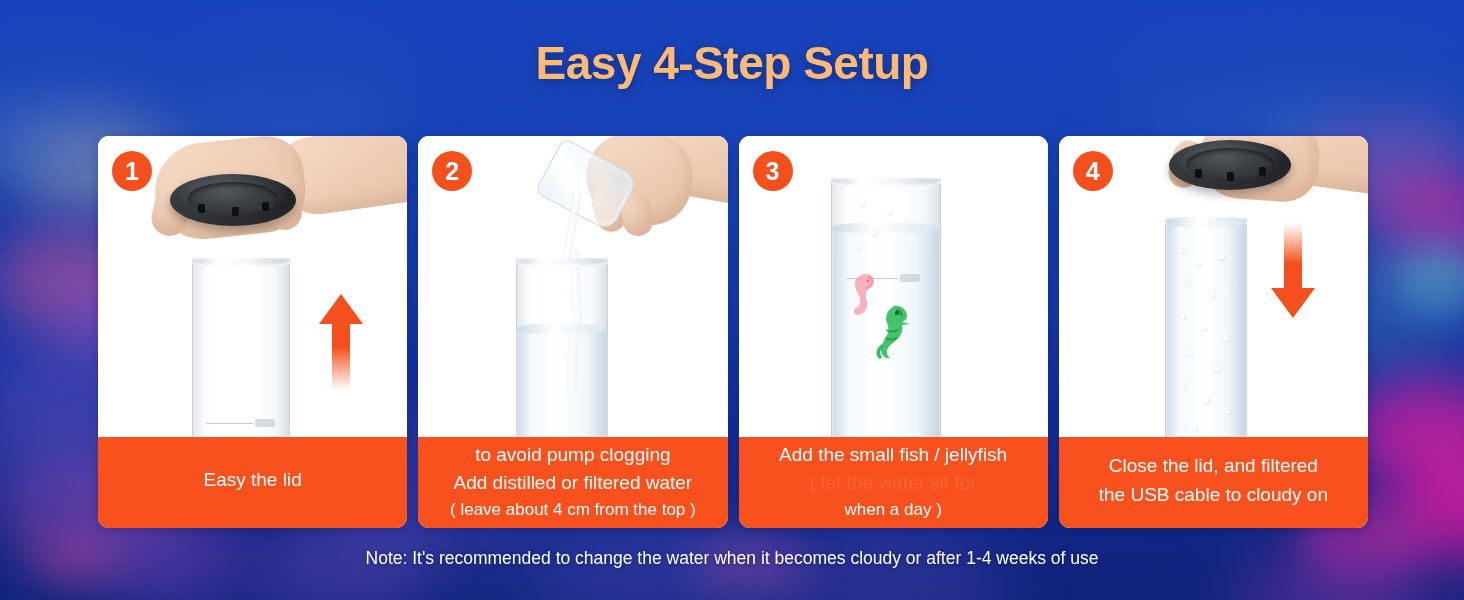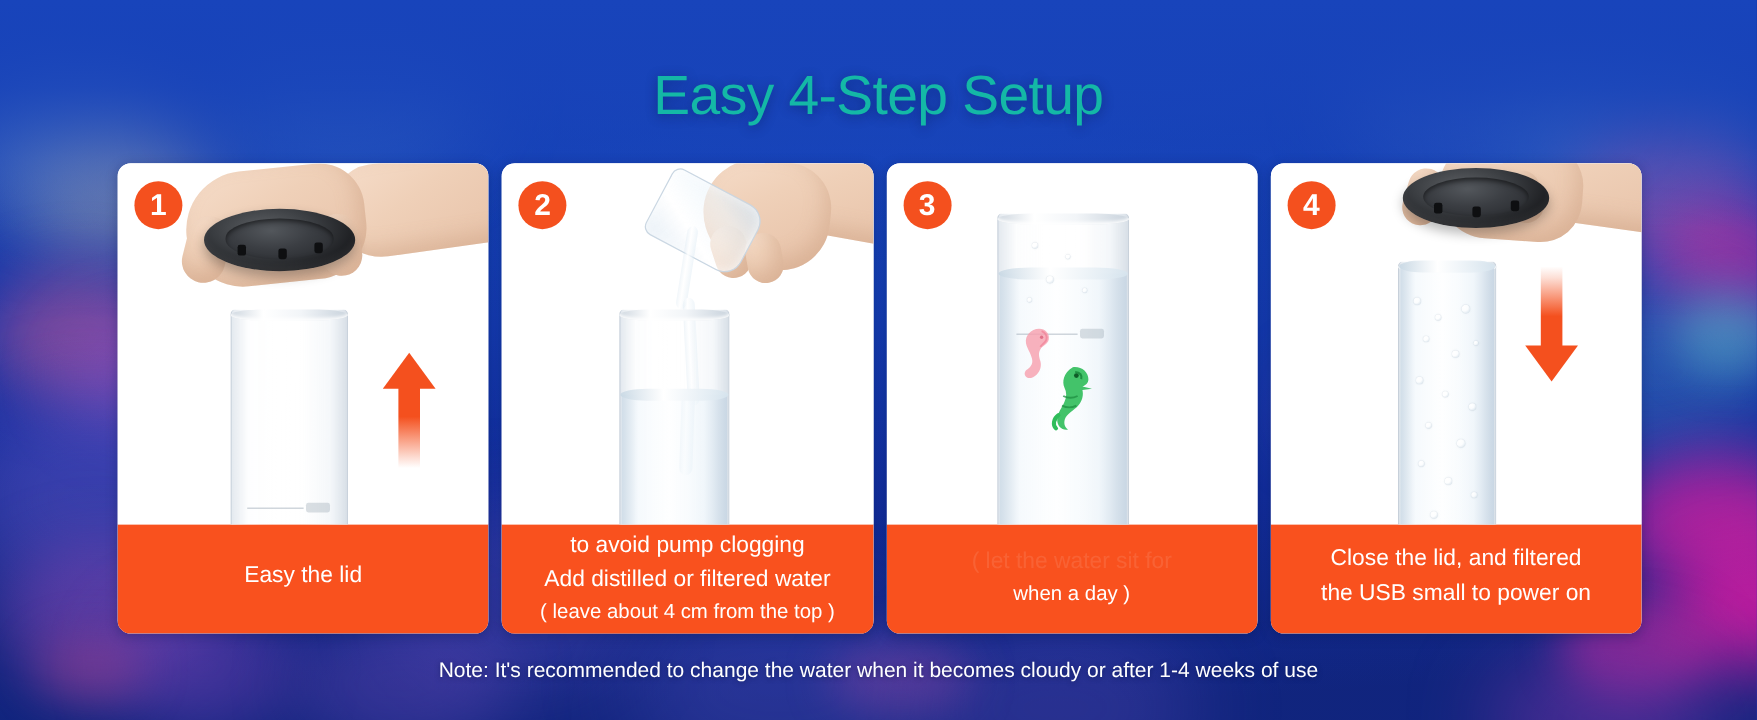--- a/index.html
+++ b/index.html
@@ -24,25 +24,25 @@
     position:absolute; inset:0;
     background:linear-gradient(180deg, rgba(16,45,150,.55) 0%, rgba(14,38,140,.12) 22%, rgba(14,38,140,0) 45%, rgba(14,34,120,.18) 100%);
   }
   #bg .topfade {
     position:absolute; left:0; right:0; top:0; height:190px;
     background:linear-gradient(180deg, #1844bb 0%, rgba(24,68,187,.82) 38%, rgba(24,68,187,0) 100%);
   }
 
   
   .title {
-    position:absolute; top:52px; left:0; right:0;
+    position:absolute; top:36px; left:0; right:0;
     text-align:center;
-    color:#14b8a6;
+    color:#fdba74;
     font-size:46px;
-    font-weight:normal;
+    font-weight:bold;
     letter-spacing:-0.5px;
     text-shadow:0 2px 10px rgba(4,18,70,.45);
     z-index:6;
   }
 
   
   .cards {
     position:absolute;
     top:136px; left:98px;
     width:1270px; height:392px;
@@ -368,20 +368,21 @@
           <path d="M30 6c7-1 13 4 13 10 0 3-2 5-5 6l8 2-8 1c1 4 0 8-2 11-3 5-9 7-12 12-2 4-1 8 2 10-5 1-9-3-9-8 0-6 4-10 6-15 2-4 2-8 0-12-2-5-1-12 7-17z" fill="#2fbd5a" opacity="0.9"></path>
           <path d="M32 10c4 0 6 3 5 6" fill="none" stroke="#1d8f41" stroke-width="1.8"></path>
           <circle cx="33" cy="13" r="2" fill="#0f5c28"></circle>
           <path d="M22 30c4 2 8 2 12 0M21 38c4 2 8 2 12 0" stroke="#1d8f41" stroke-width="1.6" fill="none" opacity="0.75"></path>
           <path d="M18 46c-4 3-5 8-2 11" stroke="#2fbd5a" stroke-width="3.4" fill="none" stroke-linecap="round"></path>
         </svg>
       </div>
     </div>
 
     <div class="caption">
+      <span class="ln">Add the small fish / jellyfish</span>
       <span class="ln faint">( let the water sit for</span>
       <span class="ln small">when a day )</span>
     </div>
   </div>
 
   <div class="card c4">
     <div class="photo">
       <div class="badge">4</div>
 
       <div class="hand" style="left:192px; top:-22px; width:160px; height:74px; border-radius:36px 0 0 42px; transform:rotate(8deg);"></div>
@@ -420,19 +421,19 @@
       </div>
 
       <div class="arrow down" style="left:212px; top:86px; height:96px;">
         <div class="shaft"></div>
         <div class="head"></div>
       </div>
     </div>
 
     <div class="caption">
       <span class="ln">Close the lid, and filtered</span>
-      <span class="ln">the USB small to power on</span>
+      <span class="ln">the USB cable to cloudy on</span>
     </div>
   </div>
 
 </div>
 
 <div class="note">Note: It's recommended to change the water when it becomes cloudy or after 1-4 weeks of use</div>
 
 </body></html>

